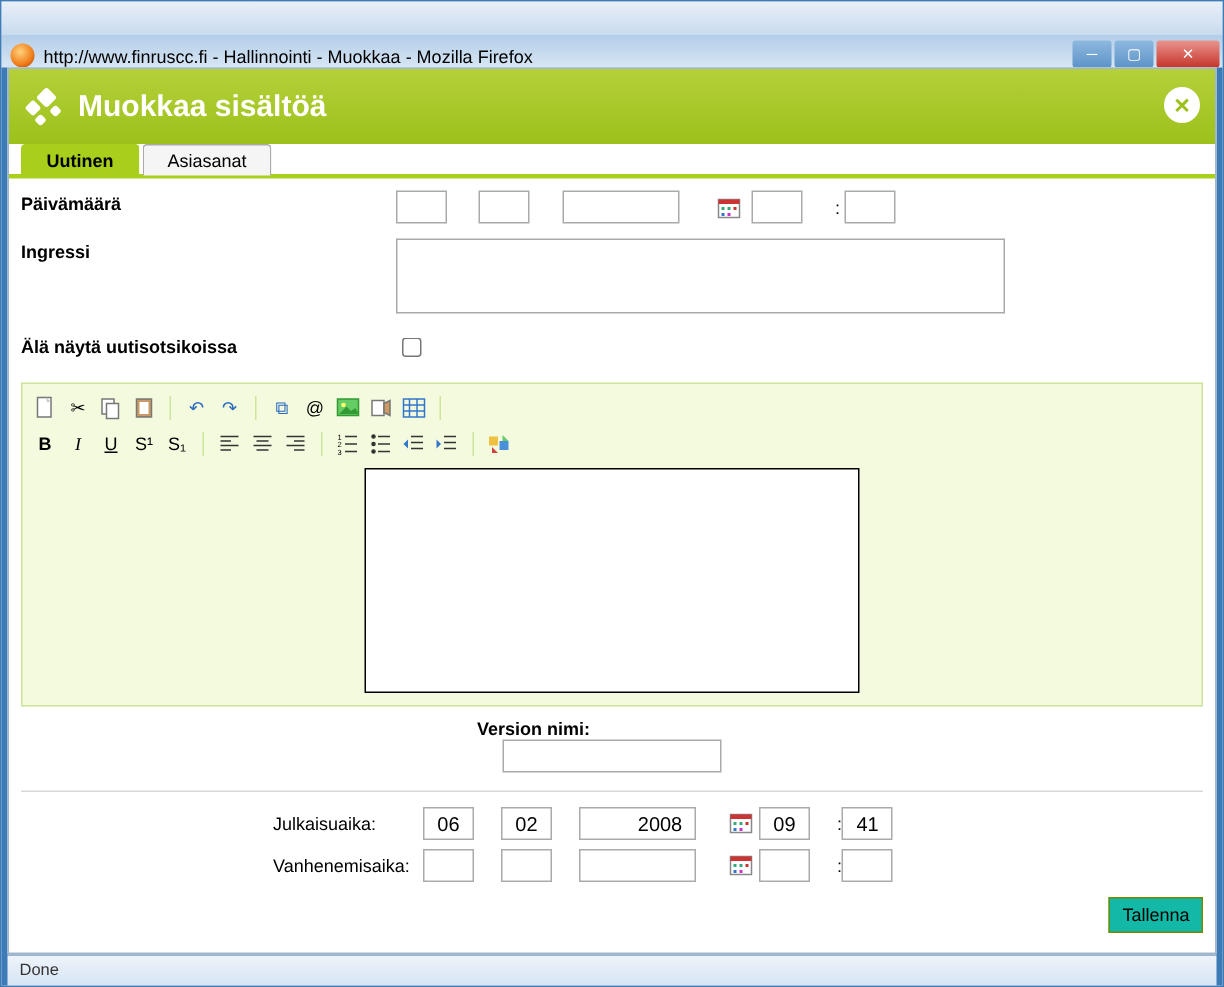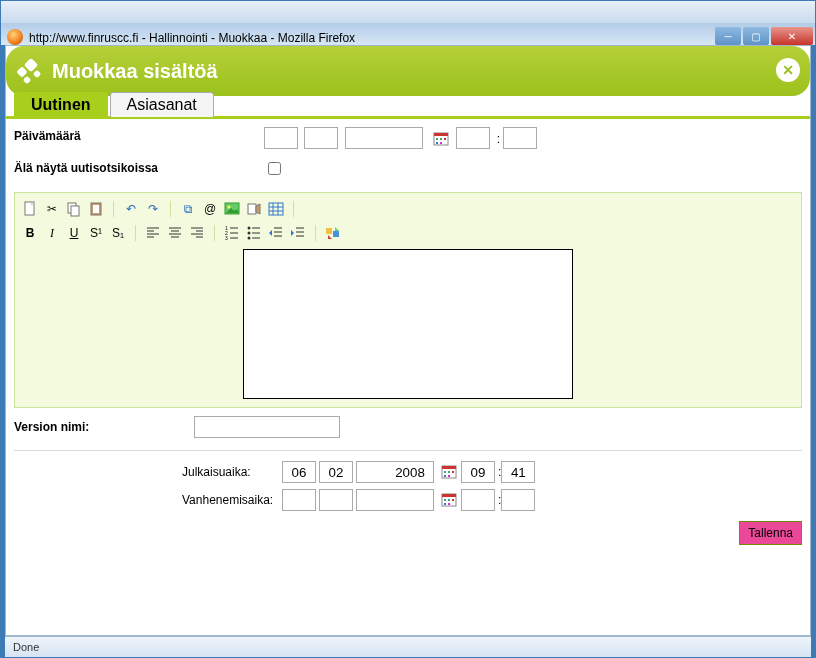--- a/index.html
+++ b/index.html
@@ -62,21 +62,20 @@
 }
 
 .header {
   height: 50px;
   background: linear-gradient(to bottom, #b5d03a 0%, #9cc11b 100%);
   color: #ffffff;
   display: flex;
   align-items: center;
   padding: 0 10px;
   position: relative;
-  border-radius: 18px;
 }
 .header .dots {
   width: 28px;
   height: 28px;
   margin-right: 8px;
   position: relative;
 }
 .header .dots span {
   position: absolute;
   background: #ffffff;
@@ -111,21 +110,21 @@
 .tabs-row {
   height: 20px;
   border-bottom: 3px solid #a8cf1c;
   display: flex;
   align-items: flex-end;
   padding-left: 8px;
   background: #ffffff;
 }
 .tab {
   padding: 3px 16px 3px 16px;
-  font-size: 16px;
+  font-size: 12px;
   border: 1px solid #aaa;
   border-bottom: none;
   border-radius: 3px 3px 0 0;
   background: #f5f5f5;
   margin-right: 2px;
   position: relative;
   top: 1px;
 }
 .tab.active {
   background: #a8cf1c;
@@ -155,21 +154,21 @@
   width: 400px;
   height: 18px;
   border: 1px solid #aaa;
   padding: 1px 2px;
 }
 input.dt {
   width: 28px;
   height: 18px;
   border: 1px solid #aaa;
   text-align: center;
-  margin-right: 3px;
+  margin-right: 18px;
   padding: 1px 2px;
 }
 input.dt.year { width: 42px; padding-left: 32px; }
 .cal-icon {
   display: inline-block;
   width: 16px;
   height: 16px;
   vertical-align: middle;
   margin: 0 4px;
 }
@@ -226,20 +225,21 @@
   border: 1px solid #000;
 }
 
 .lower {
   padding: 8px 8px 0 8px;
 }
 .version-row {
   display: flex;
   align-items: center;
   margin-bottom: 12px;
+  flex-direction: column;
 }
 .version-row label {
   width: 180px;
   font-weight: bold;
 }
 .version-row input {
   width: 140px;
   height: 18px;
   border: 1px solid #aaa;
 }
@@ -258,21 +258,21 @@
   width: 100px;
   font-weight: normal;
 }
 
 .save-wrap {
   display: flex;
   justify-content: flex-end;
   padding: 4px 8px 8px 0;
 }
 .save-btn {
-  background: #ec4899;
+  background: #14b8a6;
   border: 1px solid #6d8c00;
   padding: 4px 8px;
   font-size: 12px;
   font-weight: normal;
   color: #000;
 }
 
 .statusbar {
   height: 20px;
   background: linear-gradient(to bottom,#eef4fb,#d6e4f3);
@@ -335,20 +335,26 @@
                 <rect x="3" y="11" width="2" height="2" fill="#37c"></rect>
                 <rect x="7" y="11" width="2" height="2" fill="#c3c"></rect>
               </svg>
           </span>
           <input class="dt" value="" style="">
           <span>:</span>
           <input class="dt" value="" style="">
         </div>
       </div>
 
+      <div class="form-row">
+        <label>Ingressi</label>
+        <div class="field">
+          <textarea class="ingressi" style=""></textarea>
+        </div>
+      </div>
 
       <div class="form-row">
         <label>Älä näytä uutisotsikoissa</label>
         <div class="field">
           <input type="checkbox" class="chk" style="">
         </div>
       </div>
     </div>
 
     <div class="editor-wrap">

